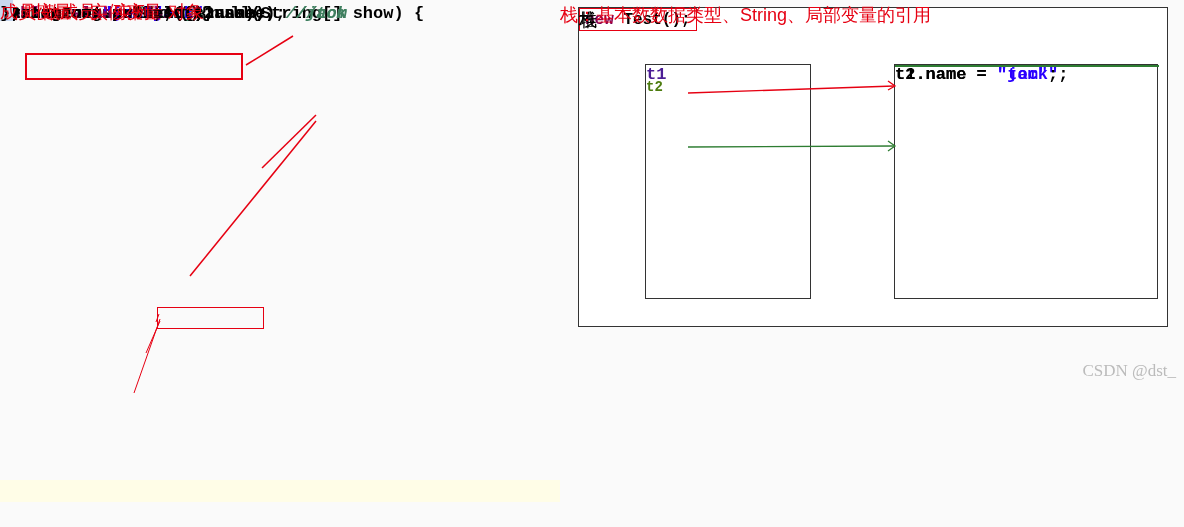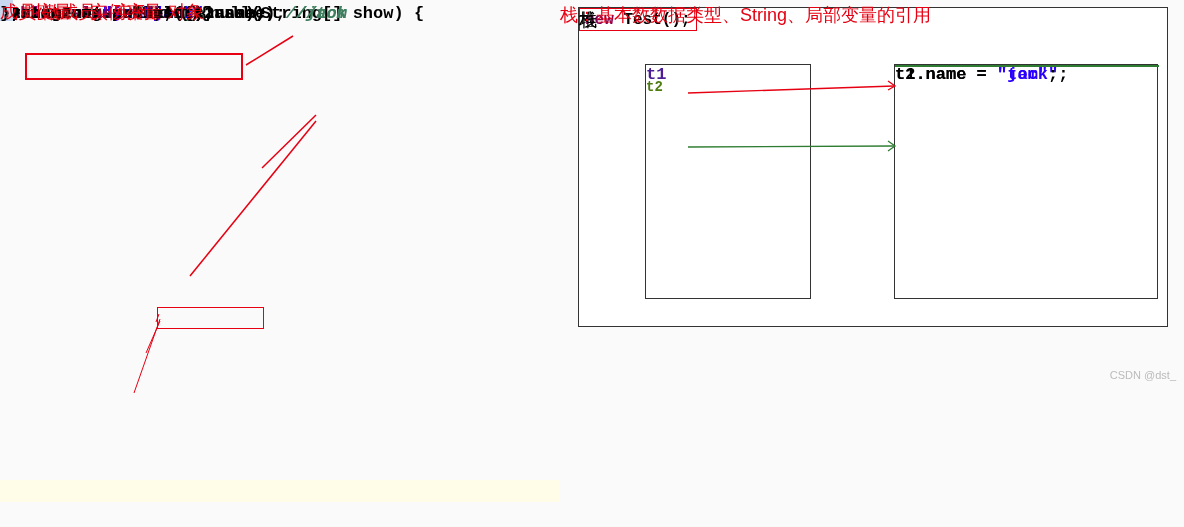--- a/index.html
+++ b/index.html
@@ -110,23 +110,23 @@
       position: absolute;
       color: #e60012;
       font-family: "Microsoft YaHei", "SimHei", sans-serif;
       font-size: 18px;
       line-height: 30px;
       font-weight: normal;
     }
     .watermark {
       position: absolute;
       right: 8px; bottom: 4px;
-      font-size: 11px;
+      font-size: 17px;
       color: #bbb;
-      font-family: Liberation Sans, sans-serif;
+      font-family: Liberation Serif, serif;
     }
     .hl-brace1 {
       position: absolute;
       background: #c8d8f0;
       width: 13px; height: 21px;
     }
     .hl-brace2 {
       position: absolute;
       background: #c8d8f0;
       width: 13px; height: 21px;

